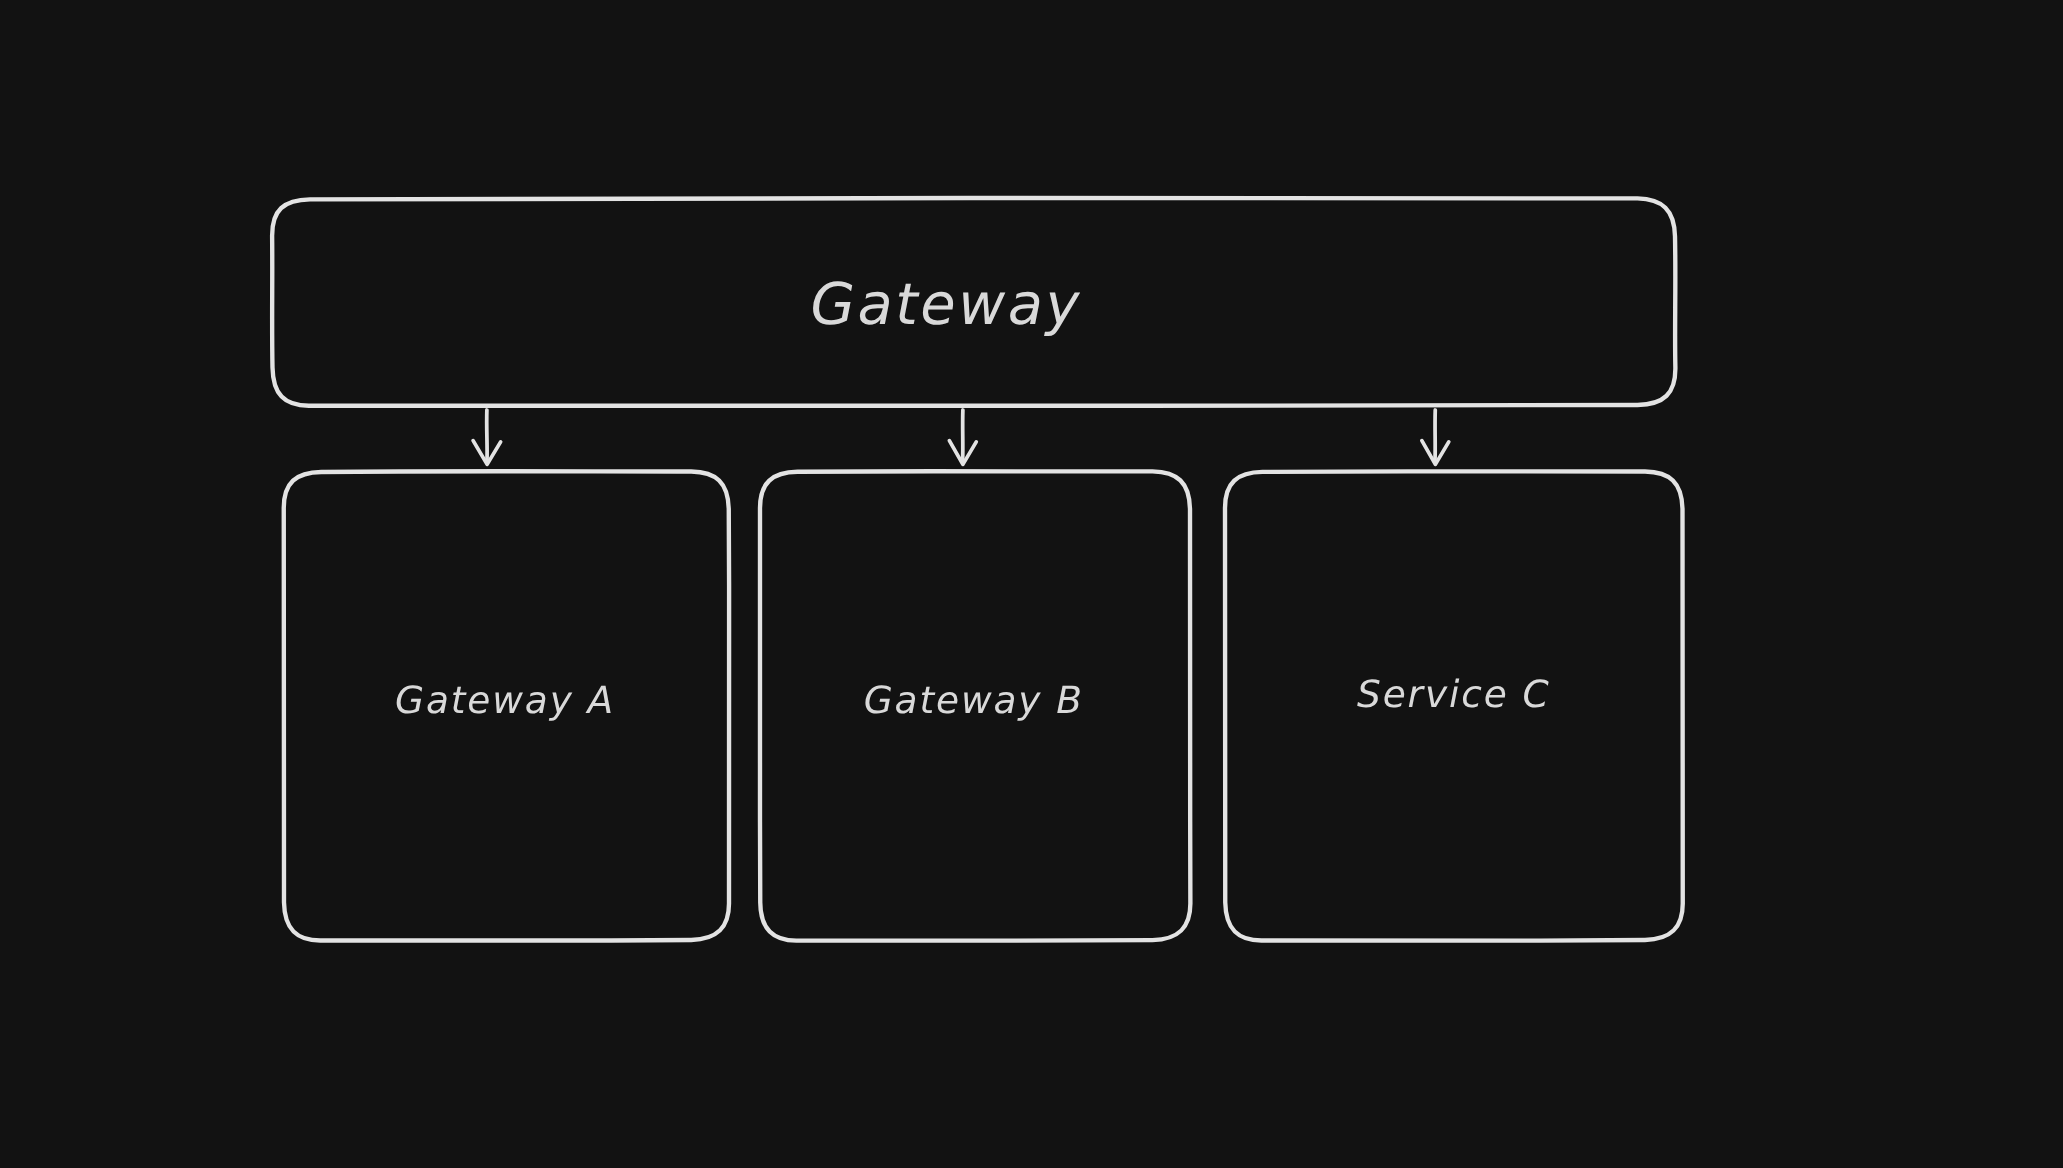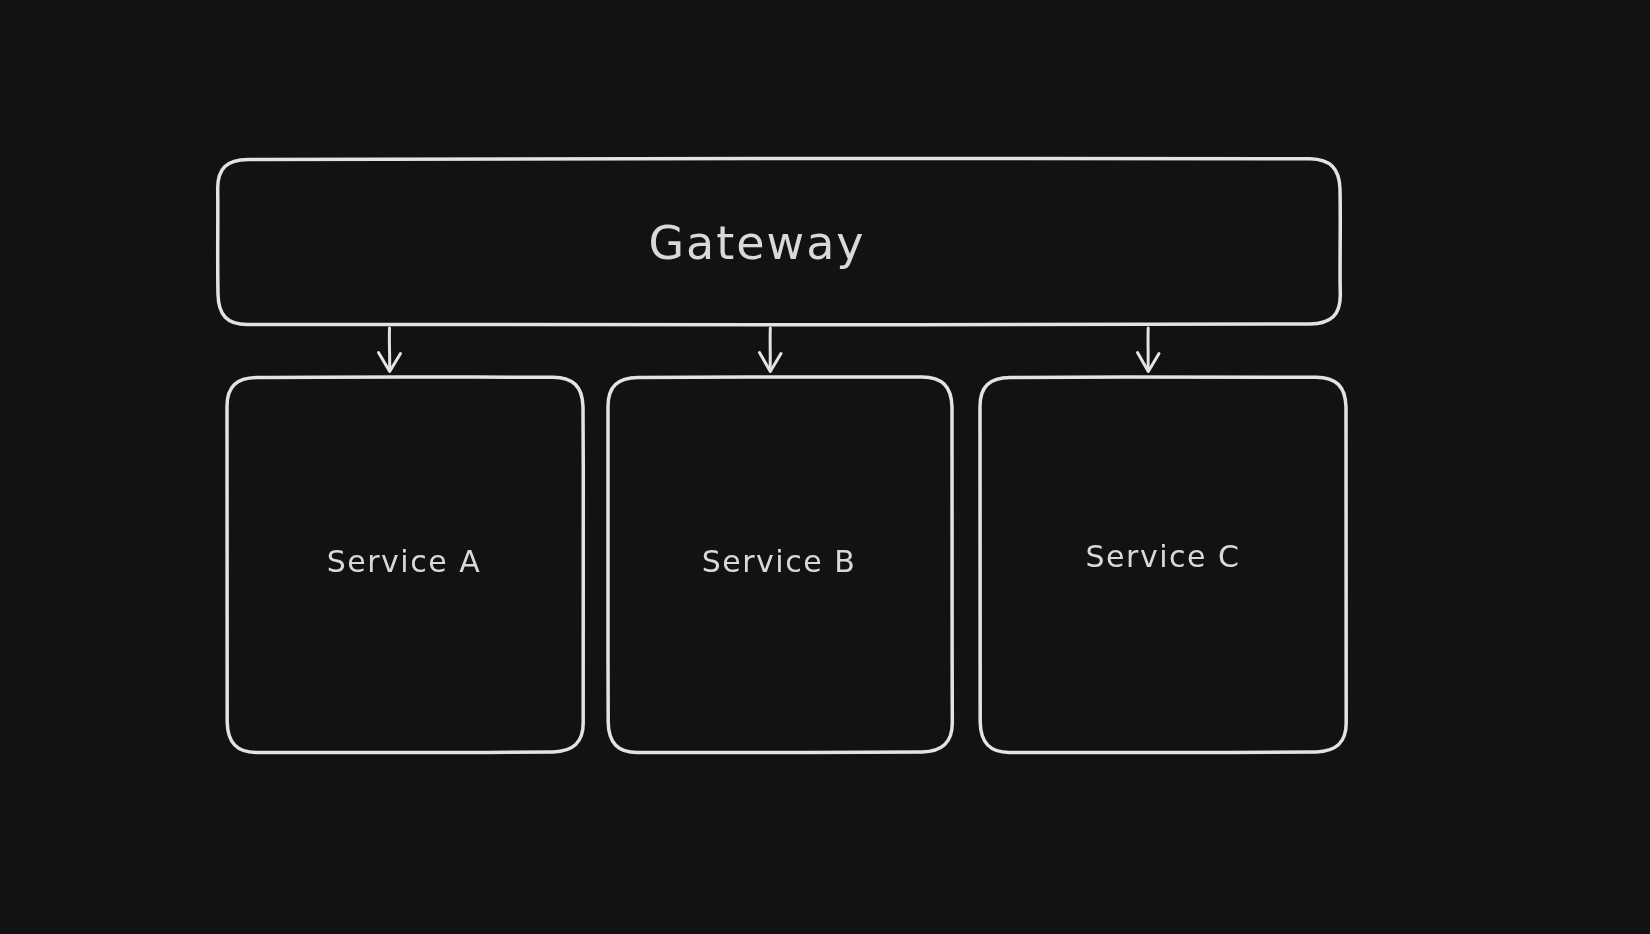--- a/index.html
+++ b/index.html
@@ -12,20 +12,21 @@
     padding: 0;
     background: var(--bg);
     font-family: "DejaVu Sans", sans-serif;
   }
   .canvas {
     position: relative;
     width: 1476px;
     height: 934px;
     background: var(--bg);
     overflow: hidden;
+    font-style: italic;
   }
   svg.strokes {
     position: absolute;
     left: 0;
     top: 0;
     width: 1650px;
     height: 934px;
   }
   svg.strokes path {
     fill: none;
@@ -118,19 +119,19 @@
     </g>
 
     <g>
       <path class="edge" d="M 1148.2 328 C 1147.7 343, 1148.5 356, 1148 368"></path>
       <path class="edge" d="M 1137.5 352.5 L 1148.3 371.5 L 1159 353.5"></path>
     </g>
   </svg>
 
   <div class="node-label gateway-label">Gateway</div>
 
-  <div class="node-label service-label service-a-label">Service A</div>
+  <div class="node-label service-label service-a-label">Gateway A</div>
 
-  <div class="node-label service-label service-b-label">Service B</div>
+  <div class="node-label service-label service-b-label">Gateway B</div>
 
   <div class="node-label service-label service-c-label">Service C</div>
 
 </div>
 
 </body></html>

